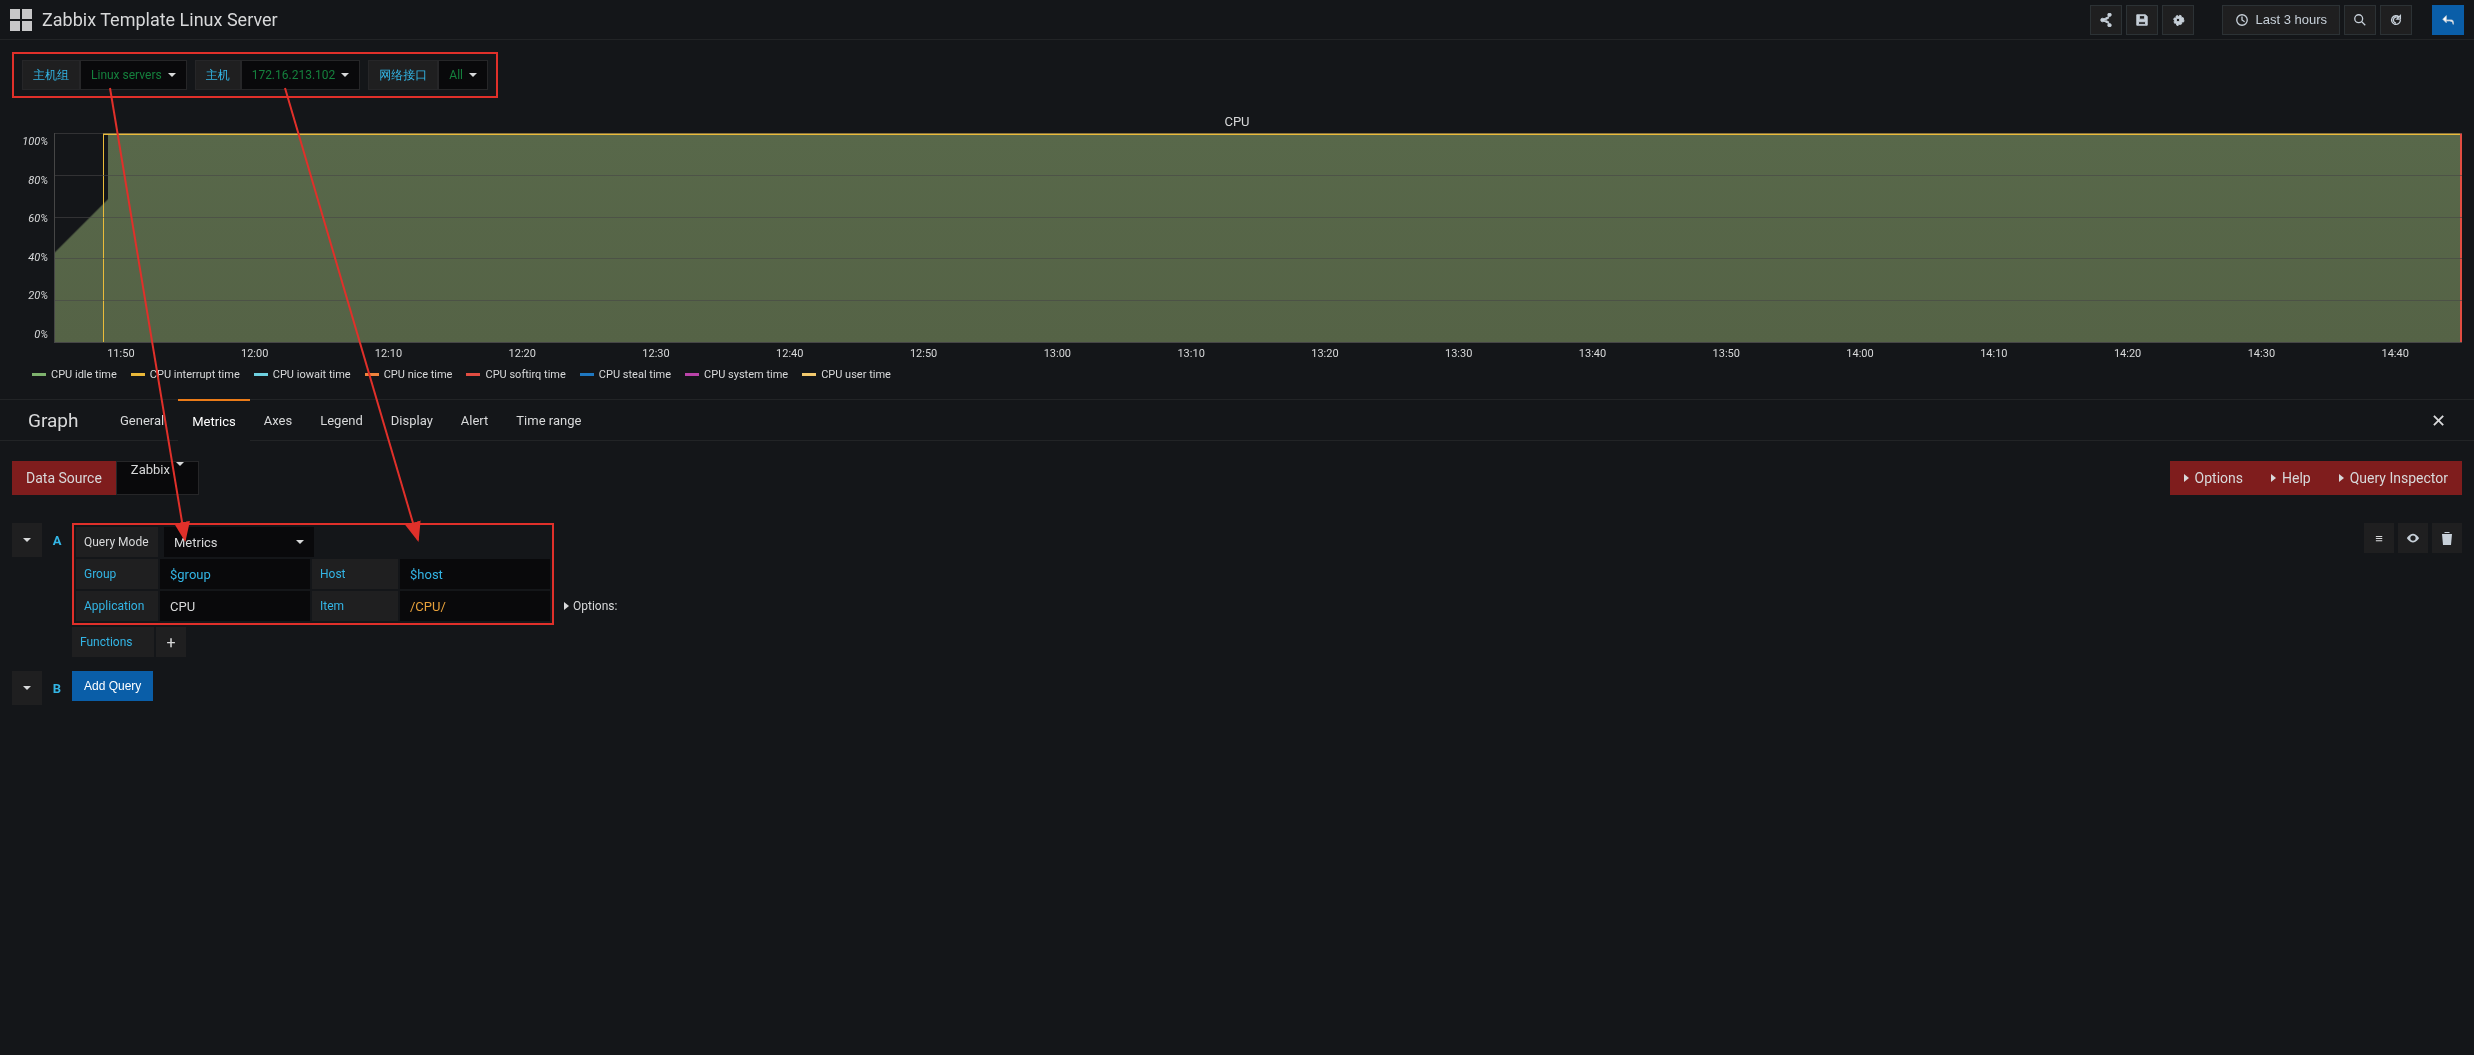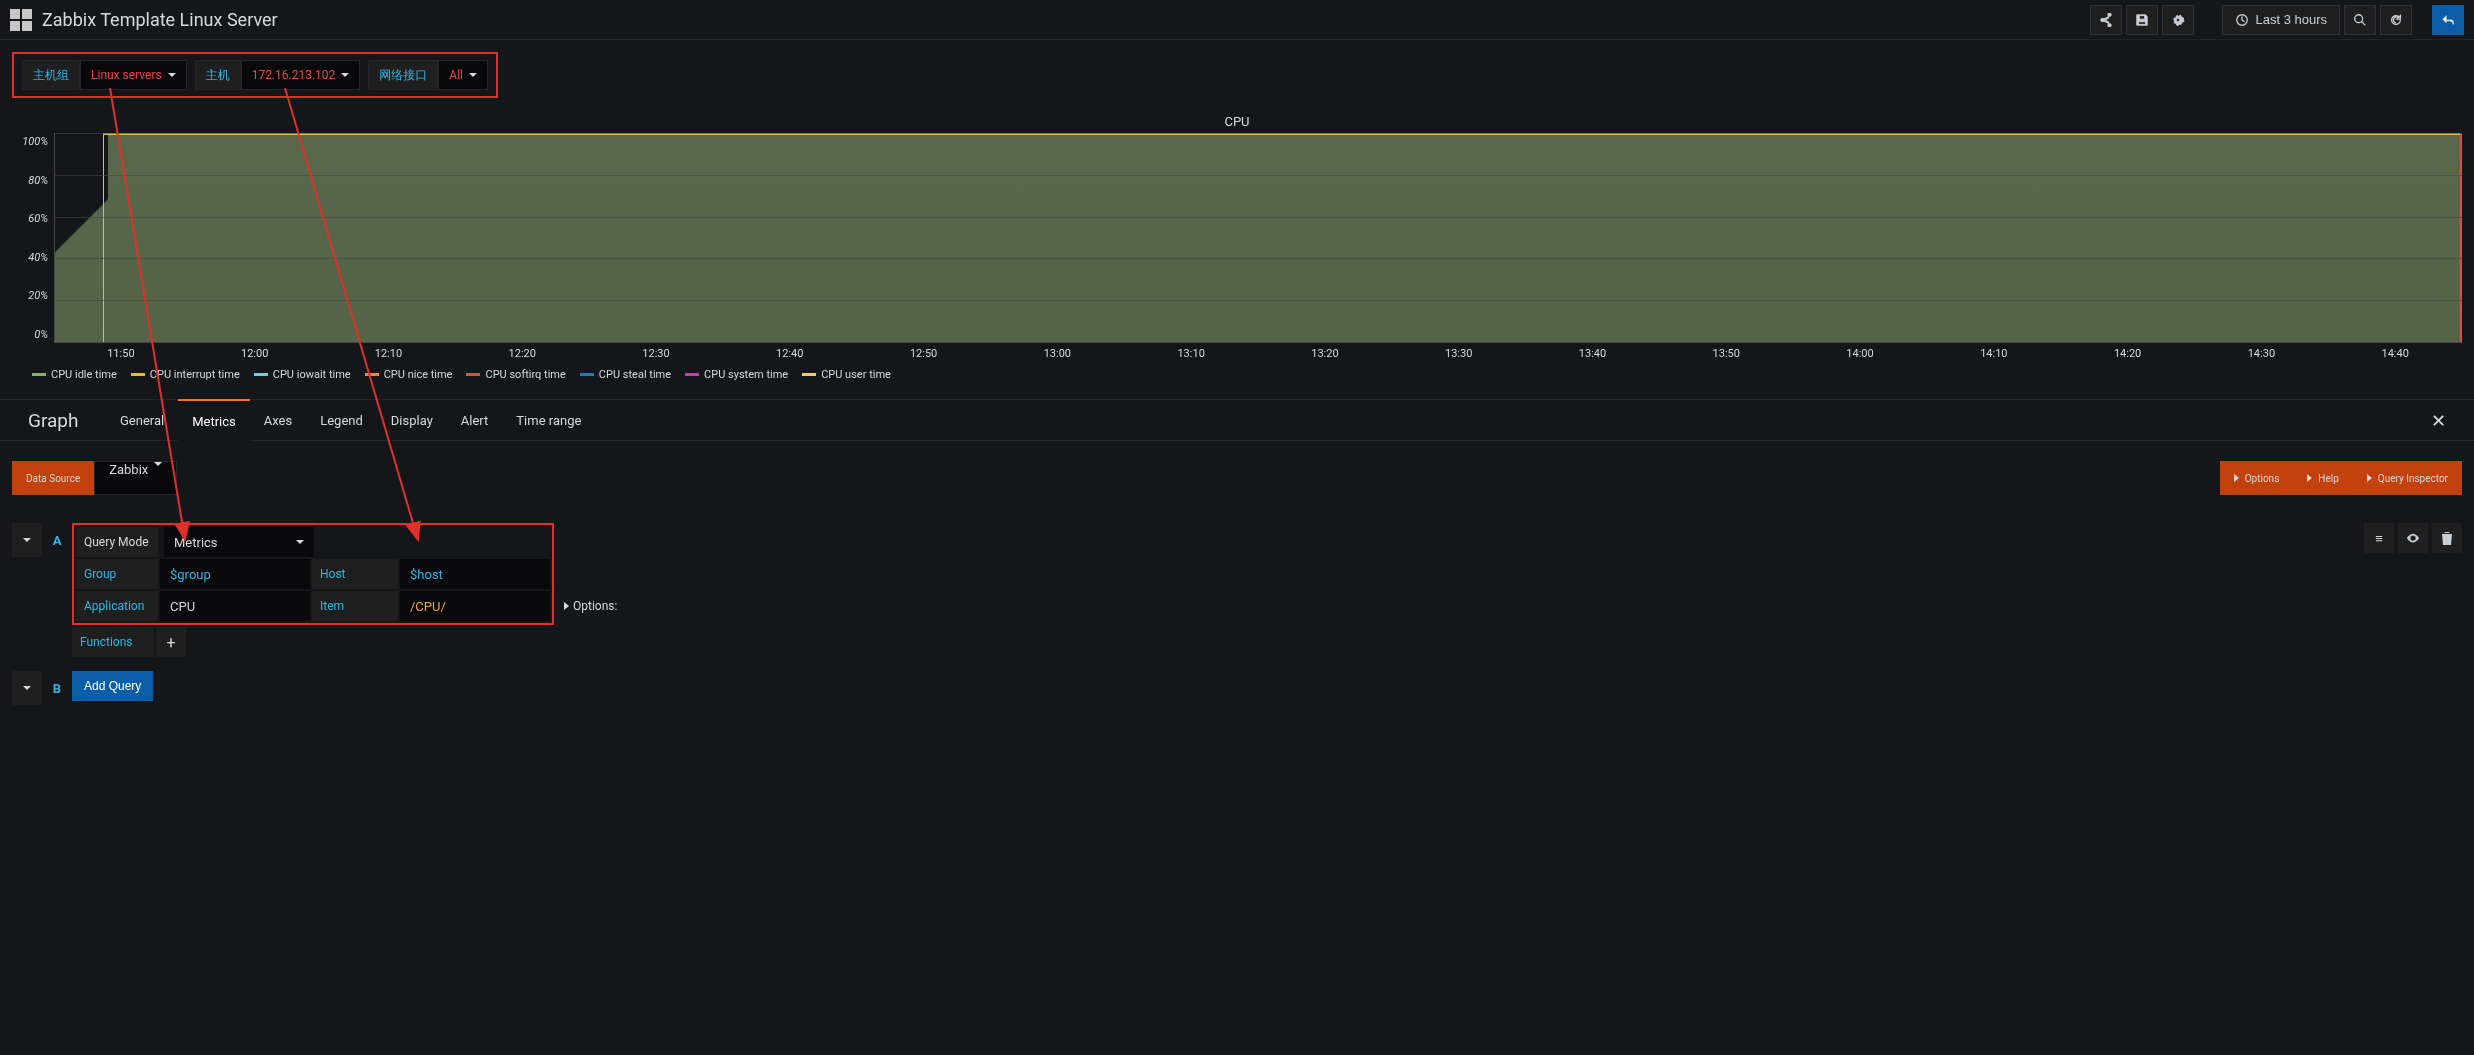--- a/index.html
+++ b/index.html
@@ -54,21 +54,21 @@
     color: #33b5e5;
     display: flex;
     align-items: center;
     padding: 0 10px;
     height: 30px;
     font-size: 12px;
     border: 1px solid #262628;
   }
   .var-value {
     background: #09090b;
-    color: #ef4444;
+    color: #15803d;
     display: flex;
     align-items: center;
     gap: 6px;
     padding: 0 10px;
     height: 30px;
     font-size: 12px;
     border: 1px solid #262628;
     cursor: pointer;
   }
   .caret-down { display: inline-block; width: 0; height: 0; border-left: 4px solid transparent; border-right: 4px solid transparent; border-top: 4px solid #d8d9da; }
@@ -152,27 +152,27 @@
     background: #141619;
     border-top: 2px solid #eb7b18;
     color: #fff;
   }
   .editor-close { margin-left: auto; font-size: 18px; cursor: pointer; color:#d8d9da; }
 
   
   .metrics-body { padding: 20px 12px; }
   .ds-row { display: flex; align-items: center; gap: 0; margin-bottom: 28px; }
   .gf-label {
-    background: #c2410c;
+    background: #7f1d1d;
     color: #d8d9da;
     height: 34px;
     padding: 0 14px;
     display: inline-flex;
     align-items: center;
-    font-size: 10px;
+    font-size: 14px;
   }
   .gf-select {
     background: #09090b;
     color: #d8d9da;
     height: 34px;
     padding: 0 14px;
     display: inline-flex;
     gap: 6px;
     font-size: 13px;
     border: 1px solid #262628;

